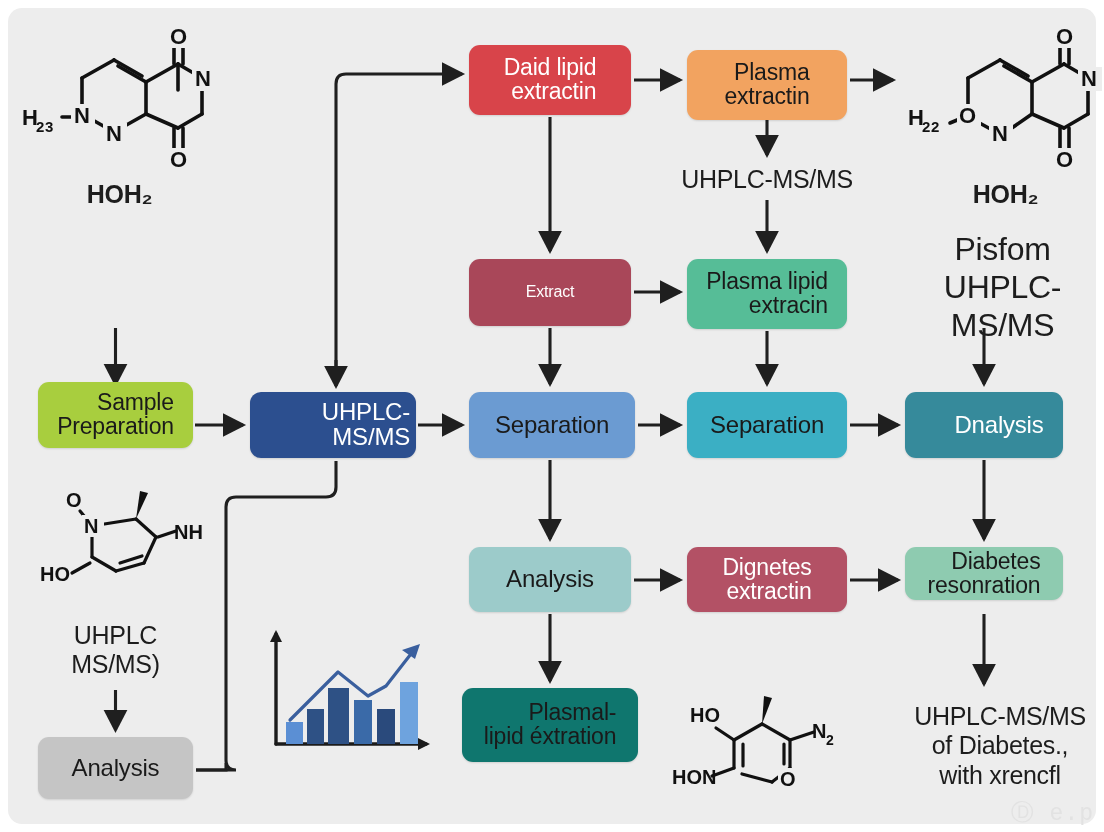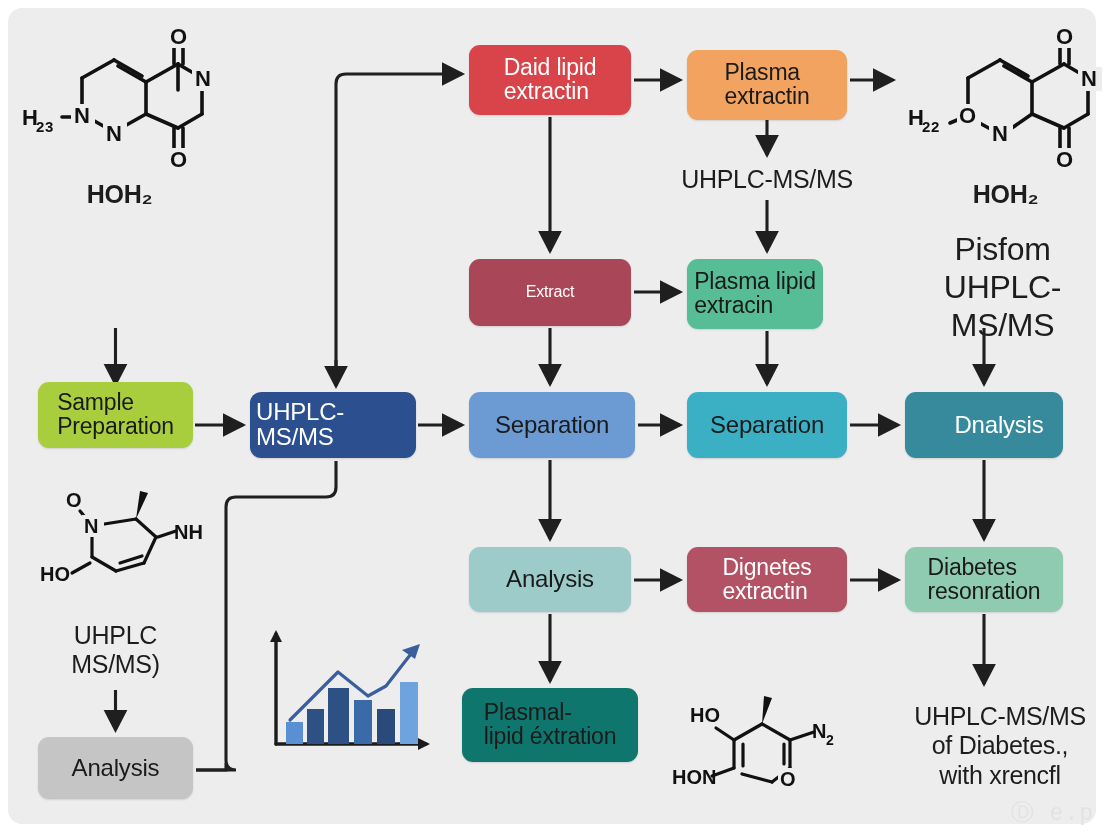--- a/index.html
+++ b/index.html
@@ -7,21 +7,21 @@
   #stage{
     position:relative;width:1104px;height:832px;overflow:hidden;
     background:#ffffff;
   }
   #canvas{
     position:absolute;left:8px;top:8px;width:1088px;height:816px;
     background:#ededed;border-radius:14px;
   }
   .node{
     position:absolute;border-radius:11px;
-    display:flex;align-items:center;justify-content:center;text-align:left;
+    display:flex;align-items:center;justify-content:center;text-align:right;
     font-family:"Liberation Sans",sans-serif;
     line-height:1.04;letter-spacing:-0.2px;
     box-shadow:0 1px 2px rgba(0,0,0,0.12);
     box-sizing:border-box;
     padding:2px 6px;
     white-space:pre-line;
   }
   .txt{
     position:absolute;
     font-family:"Liberation Sans",sans-serif;
@@ -307,37 +307,37 @@
   <div class="node" style="left:462px;top:688px;width:176px;height:74px;background:#0f766e;color:#1a1a1a;font-size:23px;">
     <span>Plasmal-
 lipid éxtration</span>
   </div>
 
   <div class="node" style="left:687px;top:50px;width:160px;height:70px;background:#f2a360;color:#1a1a1a;font-size:23px;">
     <span>Plasma
 extractin</span>
   </div>
 
-  <div class="node" style="left:687px;top:259px;width:136px;height:70px;background:#56bd97;color:#1a1a1a;font-size:23px;">
+  <div class="node" style="left:687px;top:259px;width:160px;height:70px;background:#56bd97;color:#1a1a1a;font-size:23px;">
     <span>Plasma lipid
 extracin</span>
   </div>
 
   <div class="node" style="left:687px;top:392px;width:160px;height:66px;background:#3bafc4;color:#1a1a1a;font-size:24px;">
     <span>Separation</span>
   </div>
 
   <div class="node" style="left:687px;top:547px;width:160px;height:65px;background:#b35165;color:#ffffff;font-size:23px;">
     <span>Dignetes
 extractin</span>
   </div>
 
   <div class="node" style="left:905px;top:392px;width:158px;height:66px;background:#368a9b;color:#ffffff;font-size:24px;padding-left:36px;">
     <span>Dnalysis</span>
   </div>
 
-  <div class="node" style="left:905px;top:547px;width:158px;height:65px;background:#8ecbb0;color:#1a1a1a;font-size:23px;">
+  <div class="node" style="left:905px;top:547px;width:158px;height:53px;background:#8ecbb0;color:#1a1a1a;font-size:23px;">
     <span>Diabetes
 resonration</span>
   </div>
 
   <div class="wm">Ⓓ e.p</div>
 </div>
 
 </body></html>

